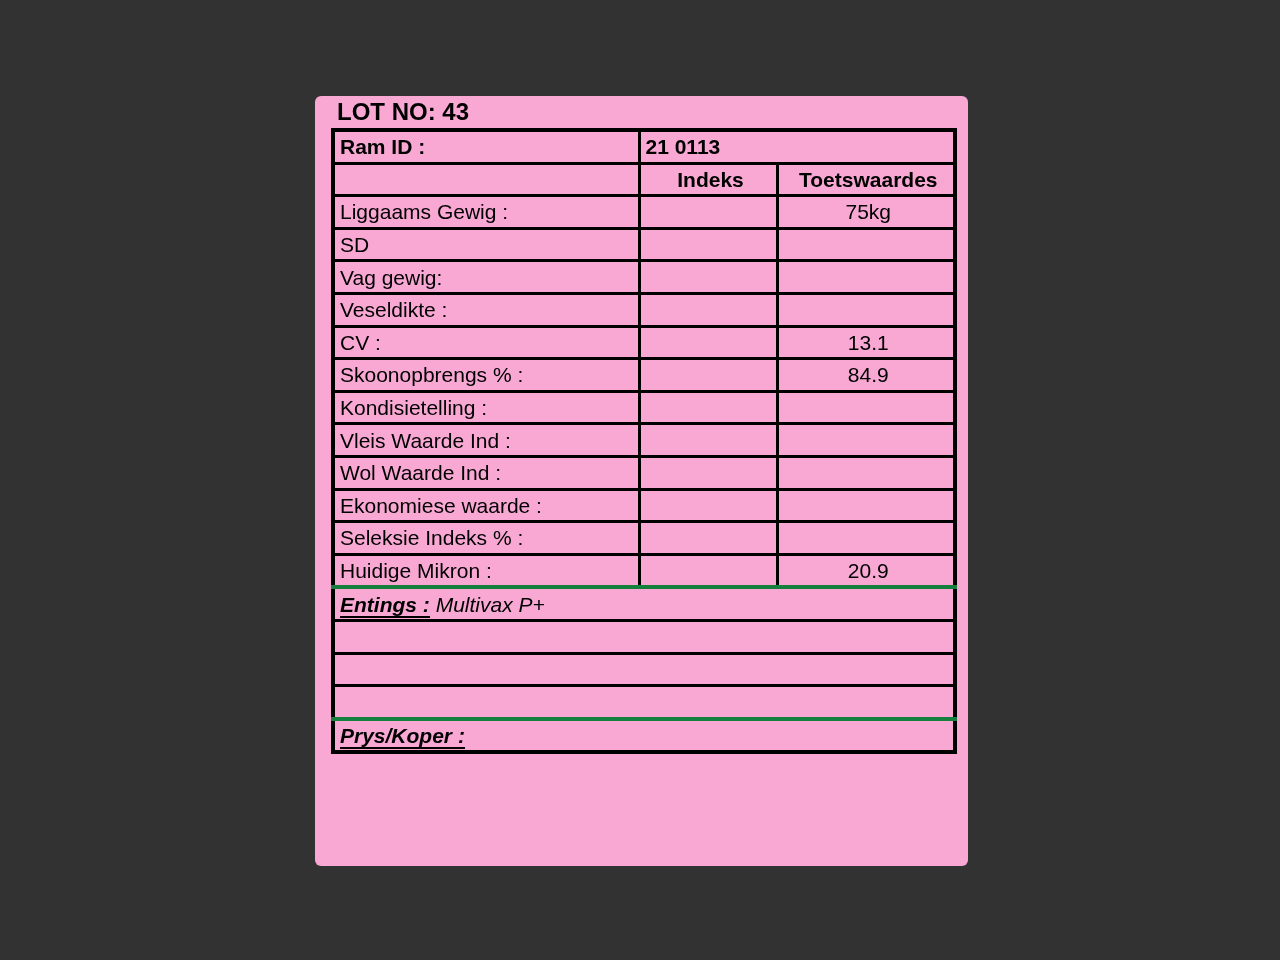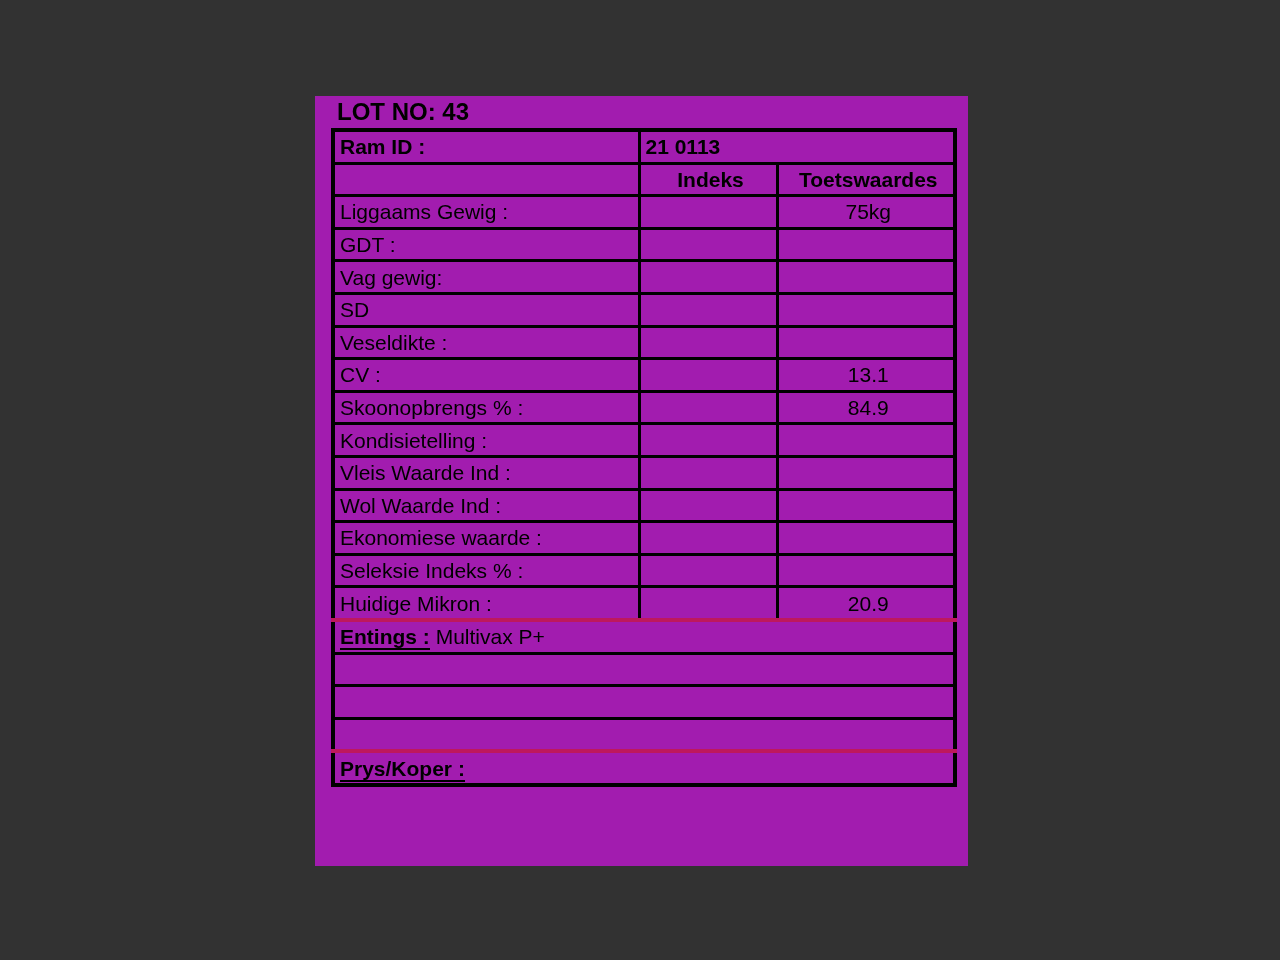--- a/index.html
+++ b/index.html
@@ -14,21 +14,22 @@
     font-family: "Liberation Sans", sans-serif;
     color: #000;
     overflow: hidden;
   }
   .page {
     position: absolute;
     left: 315px;
     top: 96px;
     width: 653px;
     height: 770px;
-    background: #a21caf;
+    background: #f9a8d4;
+    border-radius: 6px;
   }
   .lot-no {
     position: absolute;
     left: 22px;
     top: 0px;
     height: 32px;
     line-height: 32px;
     font-size: 24px;
     font-weight: bold;
     letter-spacing: 0px;
@@ -50,21 +51,21 @@
     font-size: 21px;
     line-height: 29px;
     vertical-align: middle;
     overflow: hidden;
     white-space: nowrap;
   }
   td.c-label { text-align: left; margin-top: 48px; }
   td.c-indeks { text-align: center; padding: 0; }
   td.c-toets { text-align: center; padding: 0; margin-left: 35px; }
   td.bold { font-weight: bold; }
-  tr.sep-top td { border-top: 4px solid #be185d; }
+  tr.sep-top td { border-top: 4px solid #15803d; font-style: italic; }
   .u-bold {
     font-weight: bold;
     border-bottom: 2.5px solid #000;
     padding-bottom: 0px;
   }
   .reg { font-weight: normal; }
 </style>
 </head>
 <body>
 
@@ -89,31 +90,26 @@
         <td class="c-indeks bold">Indeks</td>
         <td class="c-toets bold">Toetswaardes</td>
       </tr>
 
       <tr>
         <td class="c-label">Liggaams Gewig :</td>
         <td class="c-indeks"></td>
         <td class="c-toets">75kg</td>
       </tr>
       <tr>
-        <td class="c-label">GDT :</td>
+        <td class="c-label">SD</td>
         <td class="c-indeks"></td>
         <td class="c-toets"></td>
       </tr>
       <tr>
         <td class="c-label">Vag gewig:</td>
-        <td class="c-indeks"></td>
-        <td class="c-toets"></td>
-      </tr>
-      <tr>
-        <td class="c-label">SD</td>
         <td class="c-indeks"></td>
         <td class="c-toets"></td>
       </tr>
       <tr>
         <td class="c-label">Veseldikte :</td>
         <td class="c-indeks"></td>
         <td class="c-toets"></td>
       </tr>
       <tr>
         <td class="c-label">CV :</td>

